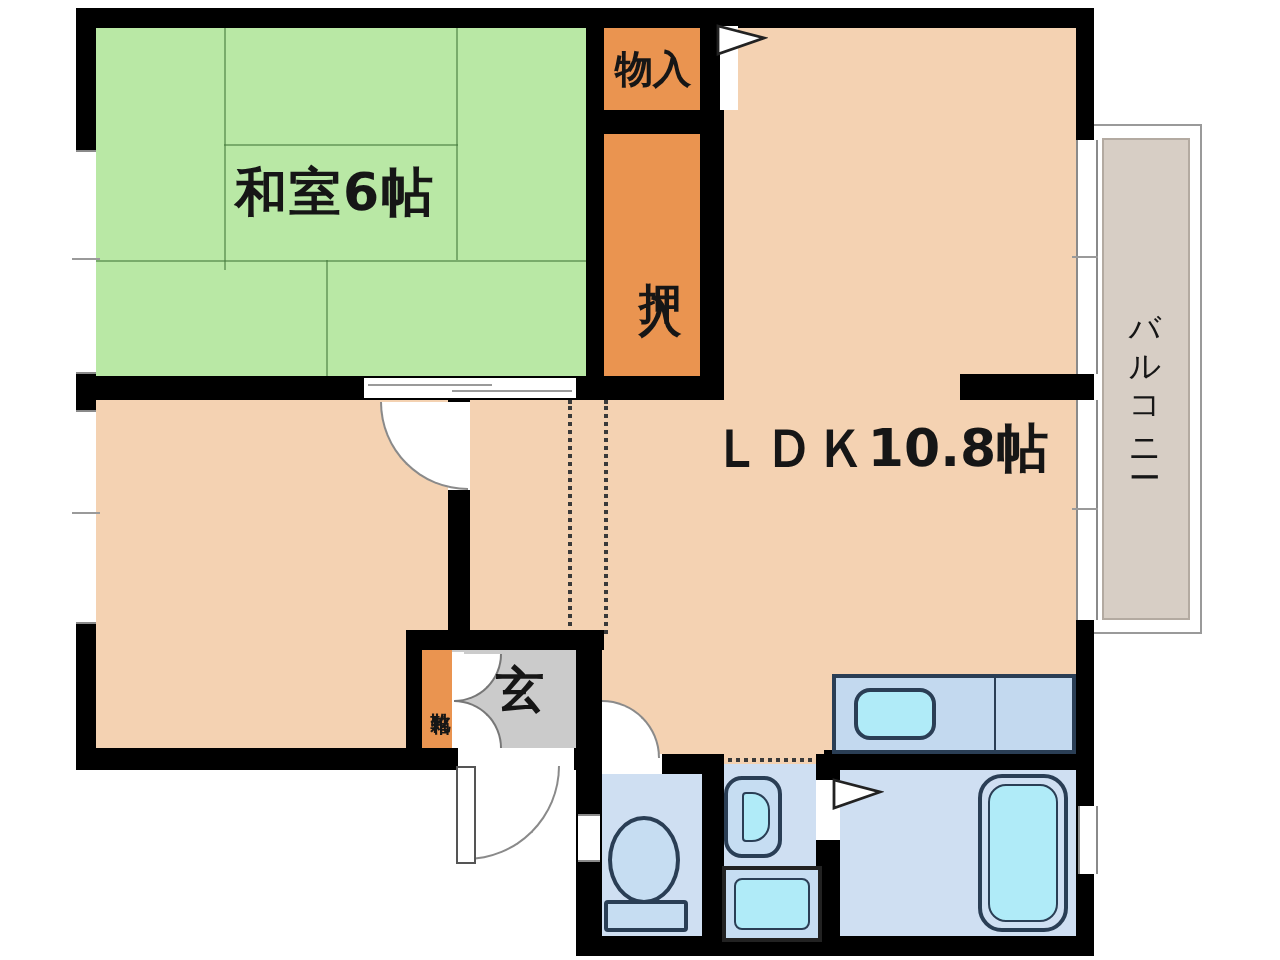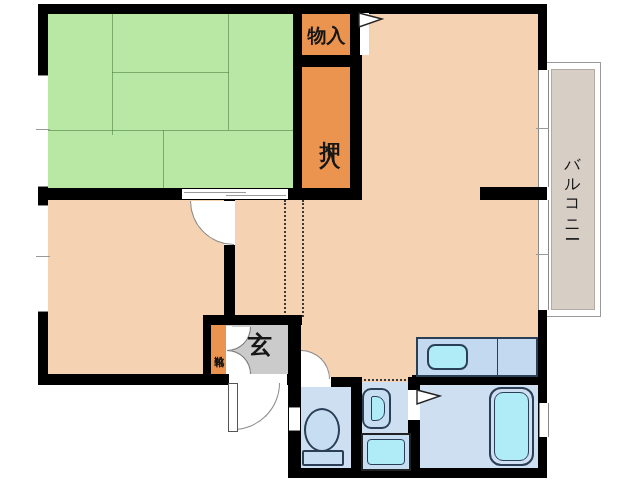--- a/index.html
+++ b/index.html
@@ -128,25 +128,27 @@
   <div class="fix" style="left:302px;top:450px;width:42px;height:16px;background:var(--wet_blue_light);border:2px solid #2a3e55;border-radius:2px;"></div>
 
   <div class="fix" style="left:362px;top:388px;width:29px;height:41px;background:var(--wet_blue_light);border:2px solid #2a3e55;border-radius:9px;">
     <div class="fix" style="left:7px;top:6px;width:14px;height:25px;background:var(--fixture_cyan);border:1px solid #2a3e55;border-radius:2px 9px 9px 2px;"></div>
   </div>
 
   <div class="fix" style="left:361px;top:433px;width:50px;height:38px;background:var(--wet_blue_light);border:2px solid #222;">
     <div class="fix" style="left:4px;top:4px;right:4px;bottom:4px;background:var(--fixture_cyan);border:1px solid #2a3e55;border-radius:4px;"></div>
   </div>
 
+  <div class="label" style="left:95px;top:84px;width:145px;font-size:26px;letter-spacing:1px;">和室6帖</div>
 
   <div class="label" style="left:299px;top:26px;width:55px;font-size:19px;">物入</div>
 
   <div class="label vtext" style="left:316px;top:88px;width:28px;height:84px;font-size:21px;letter-spacing:6px;">押入</div>
 
+  <div class="label" style="left:350px;top:212px;width:180px;font-size:26px;">ＬＤＫ10.8帖</div>
 
 
   <div class="label" style="left:244px;top:333px;width:32px;font-size:24px;">玄</div>
 
   <div class="label vtext" style="left:211px;top:327px;width:15px;height:44px;font-size:10px;letter-spacing:1px;">靴箱</div>
 
   <div class="label vtext" style="left:559px;top:100px;width:26px;height:180px;font-size:16px;font-weight:normal;letter-spacing:3px;">バルコニー</div>
 
 </div>
 

